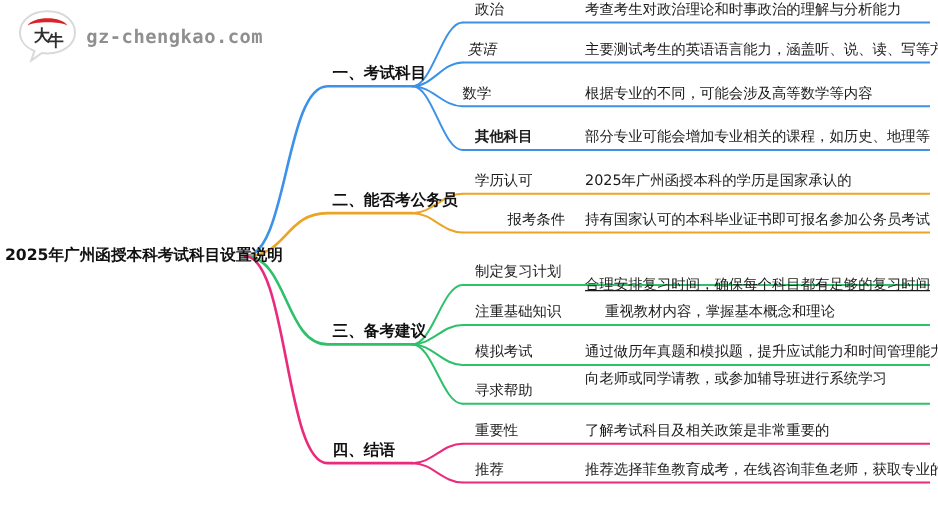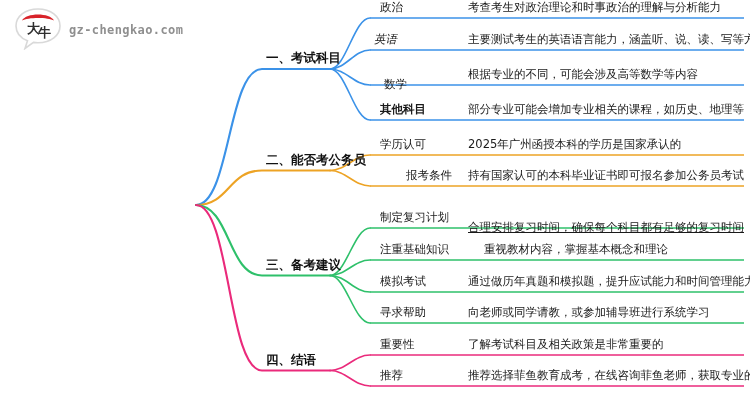--- a/index.html
+++ b/index.html
@@ -14,21 +14,21 @@
 
   
   .logo-wrap{position:absolute;left:14px;top:6px;display:flex;align-items:center;gap:7px;}
   .logo-mark{position:relative;width:48px;height:44px;flex:none;}
   .logo-text-block{display:flex;flex-direction:column;justify-content:center;line-height:1;}
   .logo-title{
     font-size:20px;font-weight:bold;color:#1f9b45;letter-spacing:.5px;
     font-family:"DejaVu Sans","Liberation Sans",sans-serif;
   }
   .logo-sub{
-    font-size:12px;font-weight:bold;color:#8f8f8f;letter-spacing:.4px;margin-top:3px;
+    font-size:15px;font-weight:bold;color:#8f8f8f;letter-spacing:.4px;margin-top:3px;
     font-family:"DejaVu Sans Mono","Liberation Mono",monospace;
   }
 
   
   #wires{position:absolute;left:0;top:0;width:750px;height:410px;pointer-events:none;}
 
   
   .node{position:absolute;white-space:nowrap;color:#1a1a1a;}
   .root-node{
     left:4px;top:196px;font-size:12.5px;font-weight:600;color:#111;
@@ -86,38 +86,39 @@
       <path d="M 330 370.5 C 346 370.5 354 386 370 386" stroke="#ea2a7b" stroke-width="1.6" fill="none" stroke-linecap="round"></path>
       <path d="M 370 386 L 744 386" stroke="#ea2a7b" stroke-width="1.6" fill="none"></path>
     </svg>
 
   <div id="nodes">
       <div class="node lvl1" style="left: 266px; top: 50px;">一、考试科目</div>
       <div class="node lvl2" style="left: 380px; top: 0px;">政治</div>
       <div class="node lvl3" style="left: 468px; top: 0px;">考查考生对政治理论和时事政治的理解与分析能力</div>
       <div class="node lvl2" style="left: 374px; top: 32px; font-style: italic;">英语</div>
       <div class="node lvl3" style="left: 468px; top: 32px;">主要测试考生的英语语言能力，涵盖听、说、读、写等方面</div>
-      <div class="node lvl2" style="left: 384px; top: 67px; margin-top: 10px;">数学</div>
+      <div class="node lvl2" style="left: 370px; top: 67px;">数学</div>
       <div class="node lvl3" style="left: 468px; top: 67px;">根据专业的不同，可能会涉及高等数学等内容</div>
       <div class="node lvl2" style="left: 380px; top: 102px; font-weight: bold;">其他科目</div>
       <div class="node lvl3" style="left: 468px; top: 102px;">部分专业可能会增加专业相关的课程，如历史、地理等</div>
       <div class="node lvl1" style="left: 266px; top: 151.5px;">二、能否考公务员</div>
       <div class="node lvl2" style="left: 380px; top: 137px;">学历认可</div>
       <div class="node lvl3" style="left: 468px; top: 137px;">2025年广州函授本科的学历是国家承认的</div>
       <div class="node lvl2" style="left: 380px; top: 168px; margin-left: 26px;">报考条件</div>
       <div class="node lvl3" style="left: 468px; top: 168px;">持有国家认可的本科毕业证书即可报名参加公务员考试</div>
       <div class="node lvl1" style="left: 266px; top: 256.5px;">三、备考建议</div>
       <div class="node lvl2" style="left: 380px; top: 210px; text-align: right;">制定复习计划</div>
       <div class="node lvl3" style="left: 468px; top: 220px; text-decoration: underline;">合理安排复习时间，确保每个科目都有足够的复习时间</div>
       <div class="node lvl2" style="left: 380px; top: 242px;">注重基础知识</div>
       <div class="node lvl3" style="left: 484px; top: 242px;">重视教材内容，掌握基本概念和理论</div>
       <div class="node lvl2" style="left: 380px; top: 274px;">模拟考试</div>
       <div class="node lvl3" style="left: 468px; top: 274px;">通过做历年真题和模拟题，提升应试能力和时间管理能力</div>
       <div class="node lvl2" style="left: 380px; top: 305px;">寻求帮助</div>
-      <div class="node lvl3" style="left: 468px; top: 305px;">向老师或同学请教，或参加辅导班进行系统学习</div>
+      <div class="node lvl3" style="left: 468px; top: 295px;">向老师或同学请教，或参加辅导班进行系统学习</div>
       <div class="node lvl1" style="left: 266px; top: 351.5px;">四、结语</div>
       <div class="node lvl2" style="left: 380px; top: 337px;">重要性</div>
       <div class="node lvl3" style="left: 468px; top: 337px;">了解考试科目及相关政策是非常重要的</div>
       <div class="node lvl2" style="left: 380px; top: 368px;">推荐</div>
       <div class="node lvl3" style="left: 468px; top: 368px;">推荐选择菲鱼教育成考，在线咨询菲鱼老师，获取专业的指导和帮助</div>
     </div>
 
+<div class="node root-node">2025年广州函授本科考试科目设置说明</div>
   </div>
 
 </body></html>

